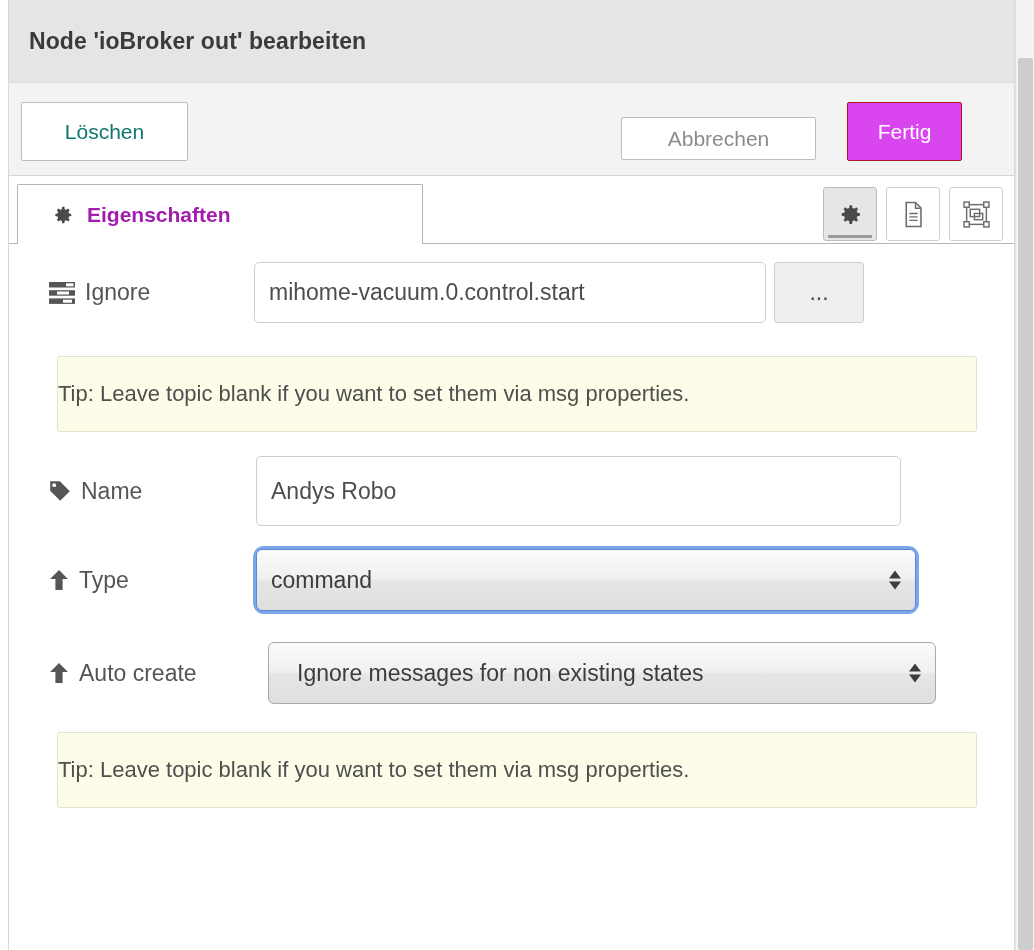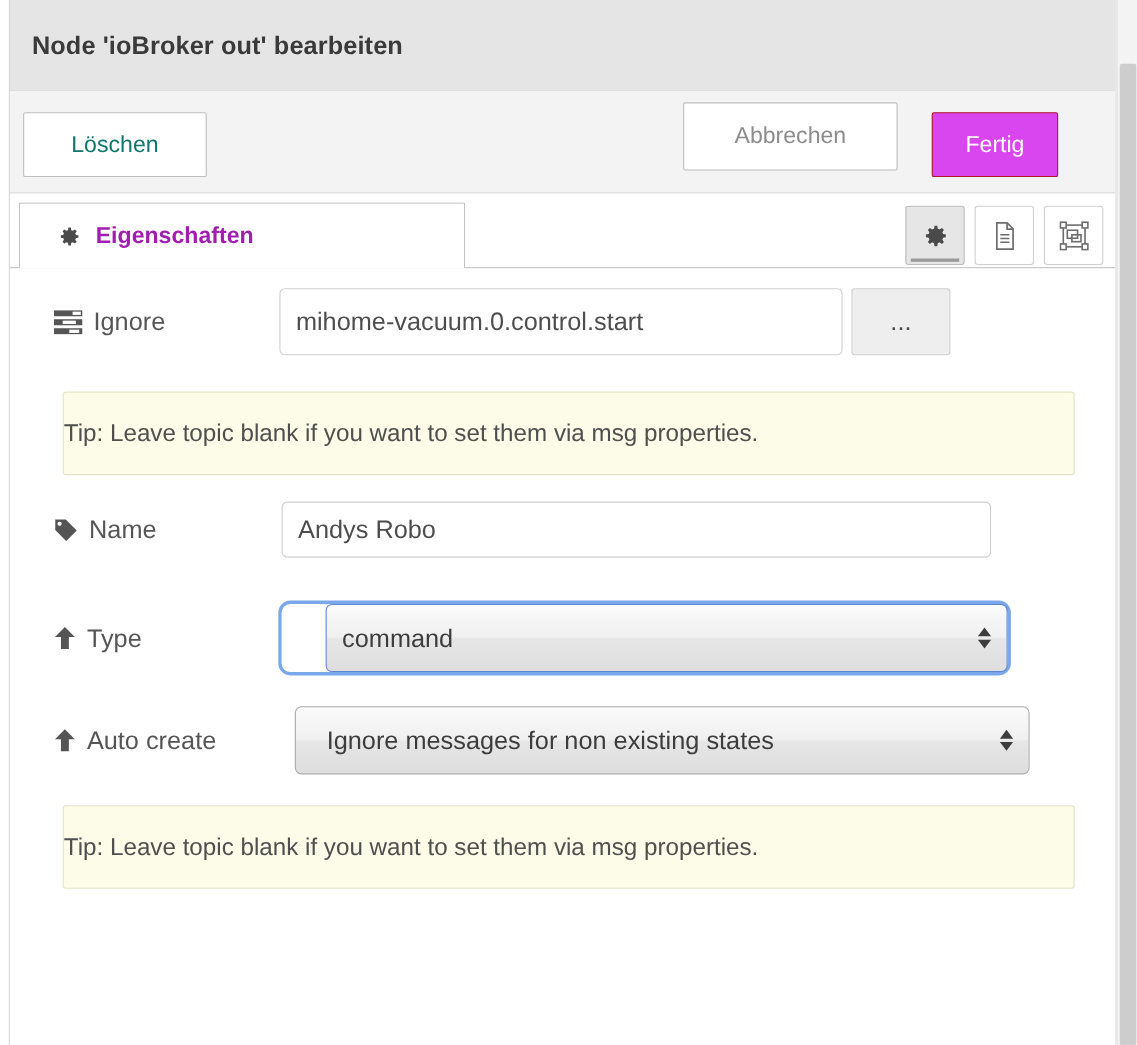--- a/index.html
+++ b/index.html
@@ -68,22 +68,22 @@
     user-select: none;
   }
   .btn-delete {
     left: 12px; top: 19px;
     width: 167px; height: 59px;
     background: #ffffff;
     border: 1px solid #bdbdbd;
     color: #0f766e;
   }
   .btn-cancel {
-    left: 612px; top: 10px;
-    width: 195px; height: 62px;
+    left: 612px; top: 34px;
+    width: 195px; height: 43px;
     background: #ffffff;
     border: 1px solid #bdbdbd;
     color: #8c8c8c;
   }
   .btn-done {
     left: 838px; top: 19px;
     width: 115px; height: 59px;
     background: #d946ef;
     border: 1px solid #ad1625;
     color: #ffffff;
@@ -374,34 +374,34 @@
       <div class="row" style="top:212px; left:40px;">
         <div class="field-label" style="width:207px;">
           <span>
             <svg width="22" height="22" viewBox="0 0 22 22">
               <path fill="#555" d="M1.2 1.2h9.6l10 10-9.6 9.6-10-10z"></path>
               <circle cx="5.2" cy="5.2" r="1.9" fill="#fff"></circle>
             </svg>
           </span>
           <span class="lbl-text">Name</span>
         </div>
-        <input class="txtinput" style="width: 645px; height: 51px;" value="Andys Robo">
+        <input class="txtinput" style="width: 645px; height: 70px;" value="Andys Robo">
       </div>
 
       <div class="row" style="top:305px; left:40px;">
         <div class="field-label" style="width:207px;">
           <span>
             <svg width="20" height="22" viewBox="0 0 20 22">
               <path fill="#555" d="M10 1 19 10h-5.4v11H6.4V10H1z"></path>
             </svg>
           </span>
           <span class="lbl-text">Type</span>
         </div>
         <div class="selwrap focused" style="width:660px;">
-          <div class="selbox" style="height:62px;margin-left:40px;">command</div>
+          <div class="selbox" style="height:62px;">command</div>
           <span class="sel-arrows">
               <i class="up"></i>
               <i class="dn"></i>
             </span>
         </div>
       </div>
 
       <div class="row" style="top:398px; left:40px;">
         <div class="field-label" style="width:207px;">
           <span>

